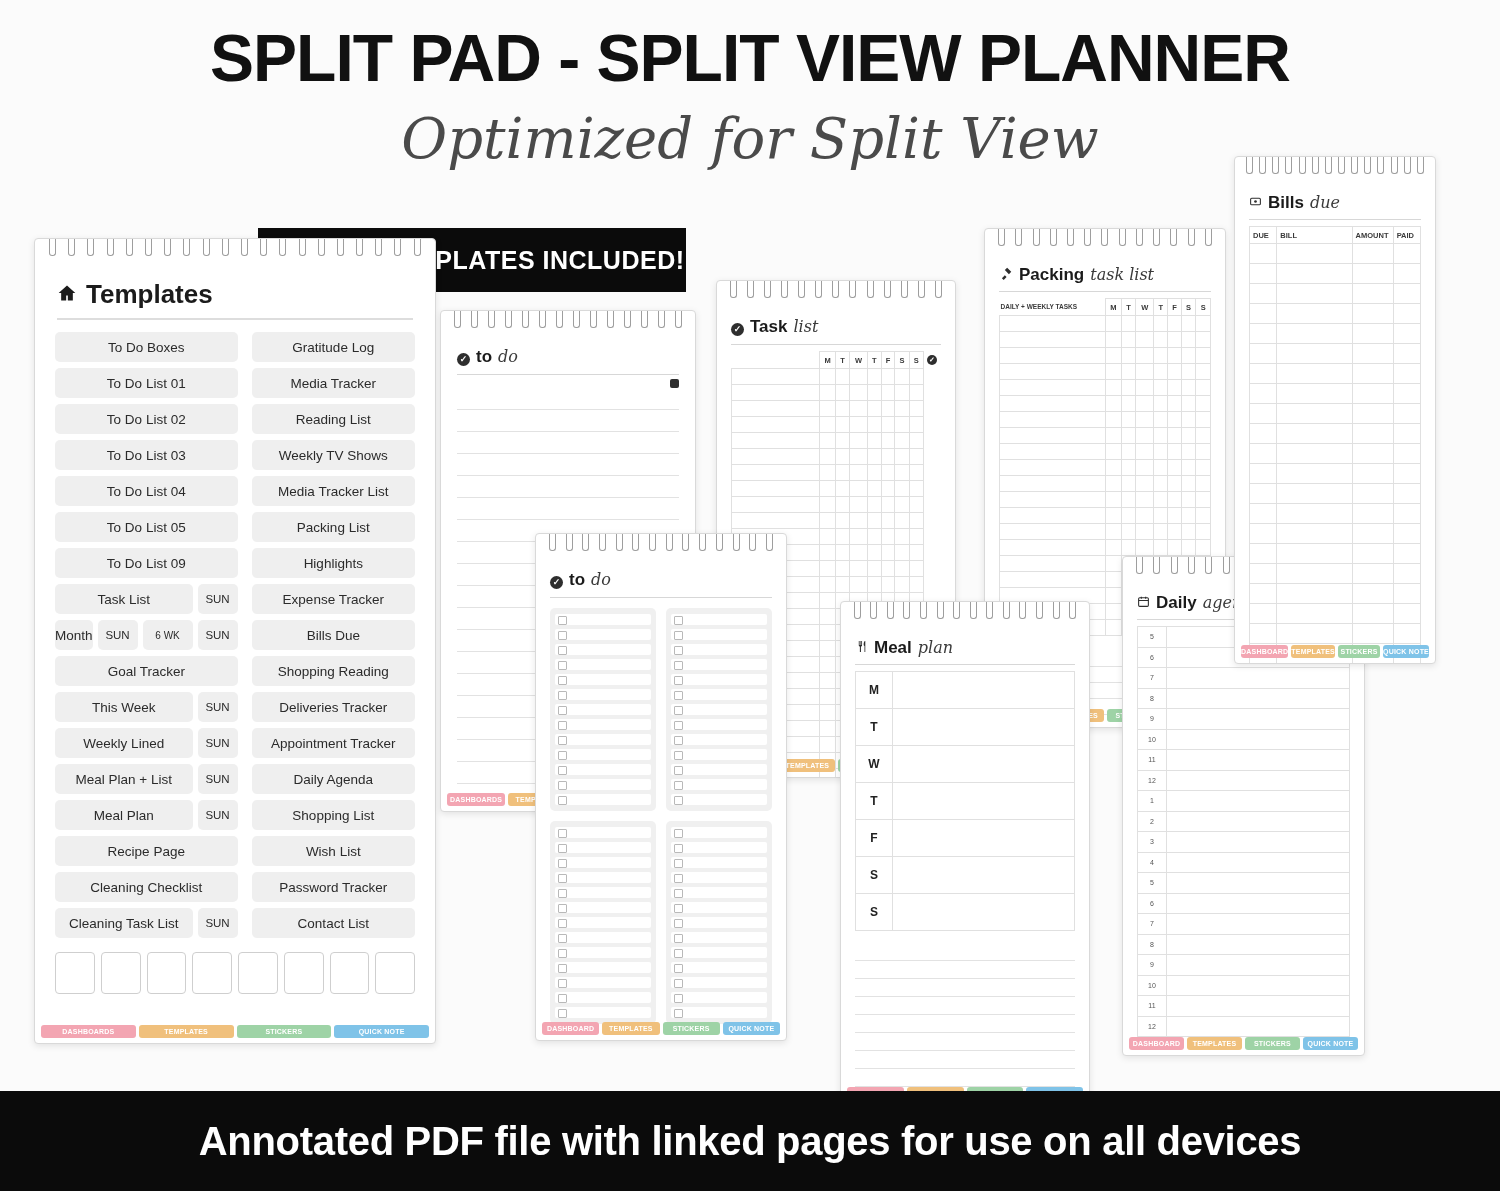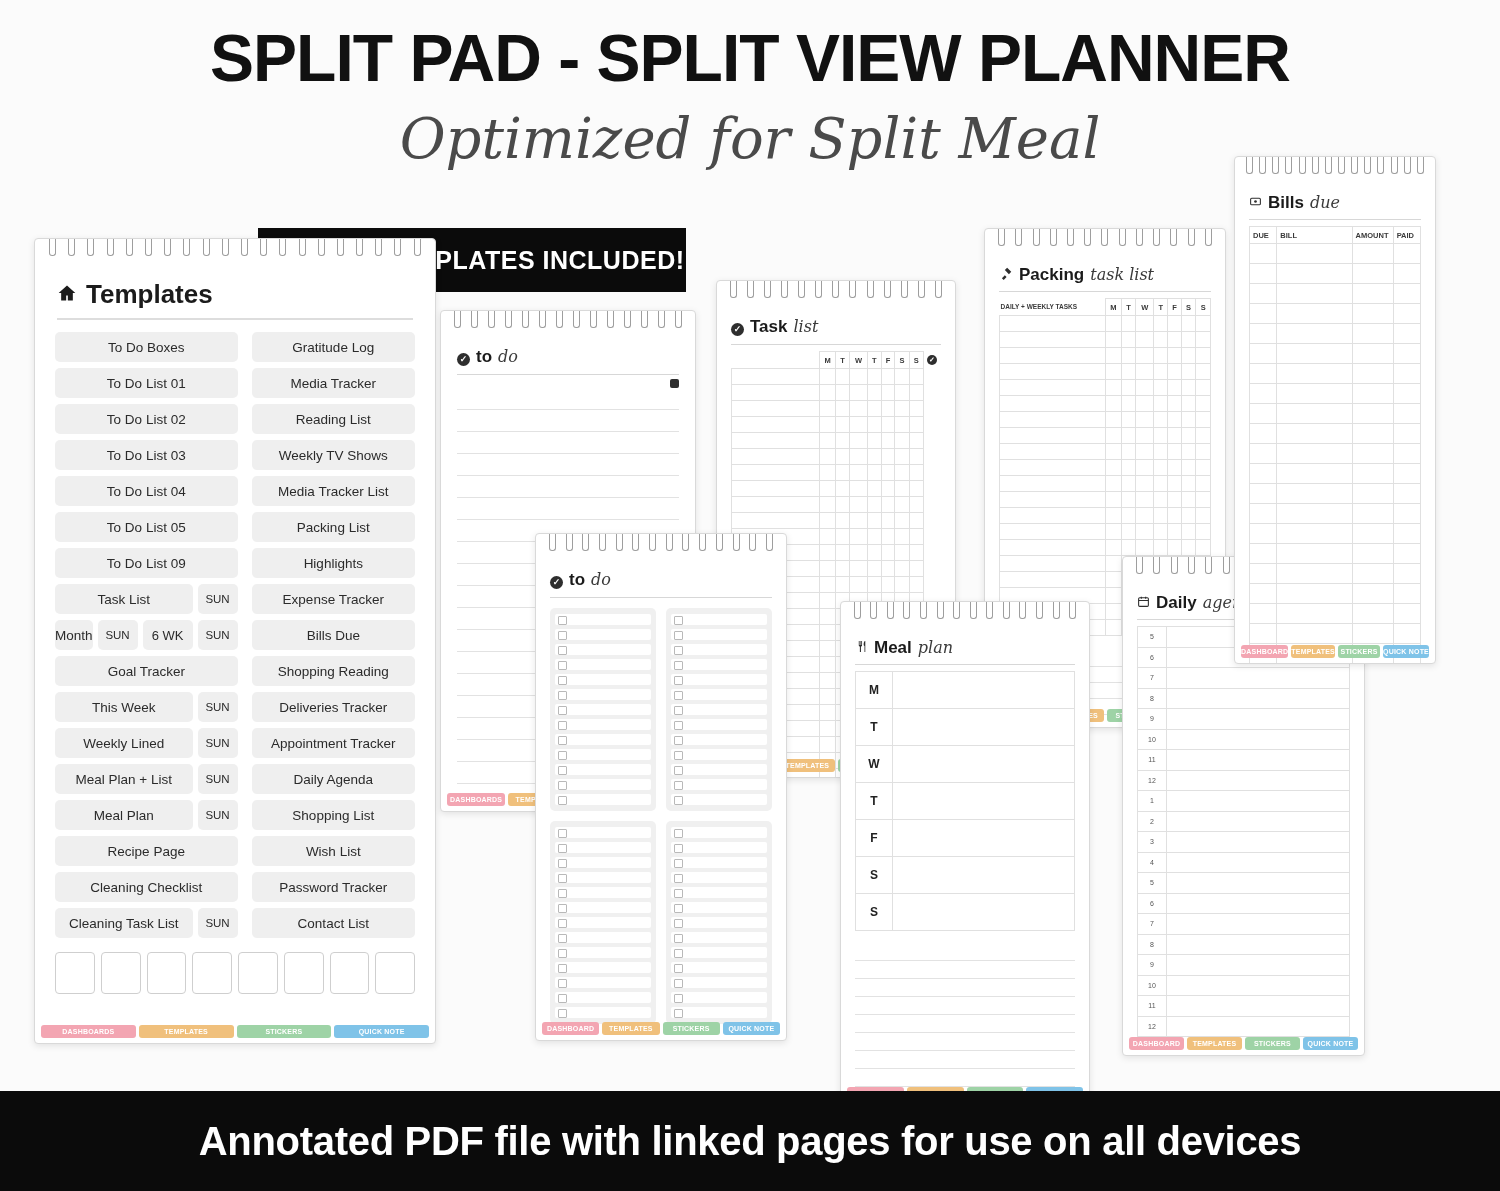--- a/index.html
+++ b/index.html
@@ -108,21 +108,21 @@
   }
   .tpl-col{flex:1;display:flex;flex-direction:column;gap:6px;}
   .tpl-btn{
     background:#efefef;border-radius:5px;
     height:30px;display:flex;align-items:center;justify-content:center;
     font-size:13.5px;color:#2b2b2b;
   }
   .tpl-row{display:flex;gap:5px;}
   .tpl-row .tpl-btn{flex:1;}
   .tpl-row .mini{flex:0 0 40px;font-size:11.5px;}
-  .tpl-row .mini-wide{flex:0 0 50px;font-size:13px;}
+  .tpl-row .mini-wide{flex:0 0 50px;font-size:10px;}
   .swatches{
     margin:14px 20px 0 20px;display:flex;gap:6px;
   }
   .swatches div{
     flex:1;height:40px;border:1px solid #cfcfcf;border-radius:4px;background:#fff;
   }
   .sw-dot{background-image:radial-gradient(#c9c9c9 1px,transparent 1px);background-size:8px 8px;}
   .sw-grid{background-image:linear-gradient(#d5d5d5 1px,transparent 1px),linear-gradient(90deg,#d5d5d5 1px,transparent 1px);background-size:7px 7px;}
   .sw-lineL{background-image:linear-gradient(#d5d5d5 1px,transparent 1px);background-size:100% 8px;}
   .sw-lineW{background-image:linear-gradient(#d5d5d5 1px,transparent 1px);background-size:100% 11px;}
@@ -159,21 +159,21 @@
   .gridtable td,.gridtable th{
     border:1px solid #e0e0e0;height:13px;font-size:7px;color:#555;
     text-align:center;font-weight:400;
   }
   .dayhdr td{font-size:7.5px;font-weight:700;color:#3a3a3a;height:14px;}
 </style>
 </head>
 <body>
 
 <div class="hero-title">SPLIT PAD - SPLIT VIEW PLANNER</div>
-<div class="hero-sub">Optimized for Split Meal</div>
+<div class="hero-sub">Optimized for Split View</div>
 <div class="badge-black">TONS OF TEMPLATES INCLUDED!</div>
 
 <div class="pad" id="pad-templates">
   <div class="spiral">
     <i></i>
       <i></i>
       <i></i>
       <i></i>
       <i></i>
       <i></i>

